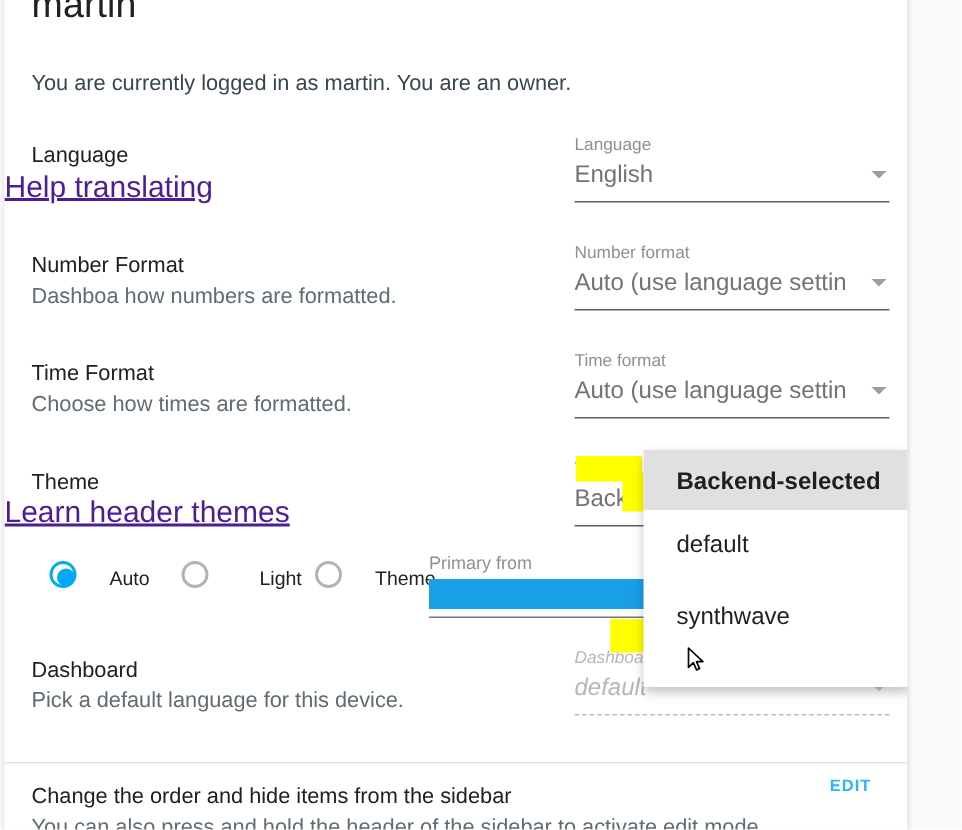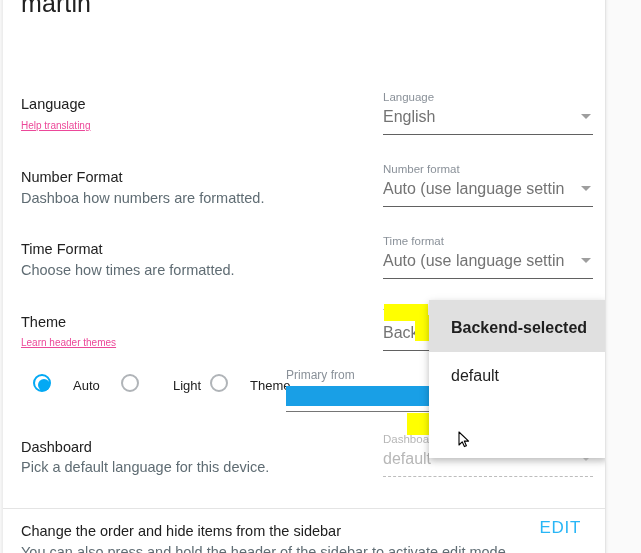--- a/index.html
+++ b/index.html
@@ -40,22 +40,22 @@
     position:absolute;left:18px;
     font-size:14.5px;color:#212121;line-height:19px;
     white-space:nowrap;
   }
   .row-sub{
     position:absolute;left:18px;
     font-size:14.5px;color:#5f6c73;line-height:19px;
     white-space:nowrap;
   }
   .row-link{
-    position:absolute;left:18px;
-    font-size:10px;color:#ec4899;line-height:19px;
+    position:absolute;left:0;
+    font-size:20px;color:#4c1d95;line-height:19px;
     text-decoration:underline;cursor:pointer;white-space:nowrap;
   }
 
   
   .field{position:absolute;width:210px;}
   .field .flabel{
     position:absolute;left:0;top:0;
     font-size:11.5px;color:#8a9199;line-height:14px;
     white-space:nowrap;
   }
@@ -73,21 +73,21 @@
     height:0;border-top:1px dashed #bdbdbd;background:none;
   }
   .field .caret{
     position:absolute;right:2px;top:24px;
     width:0;height:0;
     border-left:5px solid transparent;
     border-right:5px solid transparent;
     border-top:5px solid #9e9e9e;
   }
   .field.disabled .flabel,
-  .field.disabled .fvalue{color:#b7b7b7;}
+  .field.disabled .fvalue{color:#b7b7b7;font-style:italic;}
 
   
   .radio-group{position:absolute;left:30px;top:386px;height:28px;}
   .radio{position:absolute;top:0;width:22px;height:22px;}
   .radio .ring{
     position:absolute;left:0;top:0;
     width:18px;height:18px;border-radius:50%;
     border:2px solid #b0b4b8;box-sizing:border-box;
   }
   .radio.on .ring{border-color:#03a9f4;}
@@ -116,22 +116,22 @@
   }
 
   
   .divider{
     position:absolute;left:0;width:100%;height:1px;background:#e4e4e4;
   }
 
   
   #edit-button{
     position:absolute;right:24px;top:530px;
-    font-size:17px;color:#29b6f6;letter-spacing:.7px;
-    cursor:pointer;font-weight:400;
+    font-size:11px;color:#29b6f6;letter-spacing:.7px;
+    cursor:pointer;font-weight:700;
   }
 
   
   #theme-menu{
     position:absolute;
     left:426px;top:312px;
     width:178px;height:158px;
     background:#ffffff;
     box-shadow:0 3px 6px rgba(0,0,0,.16),0 3px 10px rgba(0,0,0,.12);
     z-index:40;
@@ -140,41 +140,42 @@
   .menu-item{
     position:relative;
     height:48px;
     display:flex;align-items:center;
     padding-left:22px;
     font-size:16px;color:#1f1f1f;
     box-sizing:border-box;
     cursor:pointer;
     white-space:nowrap;
   }
-  .menu-item.first{height:52px;padding-top:4px;}
+  .menu-item.first{height:40px;padding-top:4px;}
   .menu-item.selected{background:#e0e0e0;font-weight:bold;}
 
   
   .hl{position:absolute;background:#ffff00;z-index:30;pointer-events:none;}
   #hl-theme-a{left:381px;top:316px;width:44px;height:17px;}
   #hl-theme-b{left:412px;top:327px;width:30px;height:26px;}
   #hl-theme-c{left:422px;top:333px;width:20px;height:18px;}
   #hl-synth-a{left:404px;top:425px;width:132px;height:19px;}
   #hl-synth-b{left:404px;top:425px;width:36px;height:22px;}
 
   
   #mouse-cursor{position:absolute;left:455px;top:443px;z-index:60;}
 </style>
 </head>
 <body>
 
 <div id="profile-card">
  <div class="inner">
 
   <div class="card-title">martin</div>
+  <div class="intro">You are currently logged in as martin. You are an owner.</div>
 
   <div class="row">
     <div class="row-label" style="top:107px">Language</div>
     <div class="row-link" style="top:128px">Help translating</div>
     <div class="field" style="left:380px;top:102px">
       <span class="flabel">Language</span>
       <span class="fvalue">English</span>
       <span class="caret"></span>
       <span class="fline"></span>
     </div>
@@ -251,20 +252,21 @@
 
   <div class="row">
     <div class="row-label" style="top:534px">Change the order and hide items from the sidebar</div>
     <div class="row-sub" style="top:555px">You can also press and hold the header of the sidebar to activate edit mode.</div>
   </div>
   <div id="edit-button">EDIT</div>
 
   <div id="theme-menu">
     <div class="menu-item first selected">Backend-selected</div>
     <div class="menu-item">default</div>
+    <div class="menu-item">synthwave</div>
   </div>
 
   <div class="hl" id="hl-theme-a"></div>
   <div class="hl" id="hl-theme-b"></div>
   <div class="hl" id="hl-theme-c"></div>
   <div class="hl" id="hl-synth-a"></div>
   <div class="hl" id="hl-synth-b"></div>
 
   <svg id="mouse-cursor" width="12" height="18" viewBox="0 0 12 18">
     <path d="M1 1 L1 14 L4.2 10.8 L6.4 15.6 L8.4 14.7 L6.3 10.1 L10.6 10.1 Z" fill="#ffffff" stroke="#000000" stroke-width="1.1" stroke-linejoin="round"></path>

